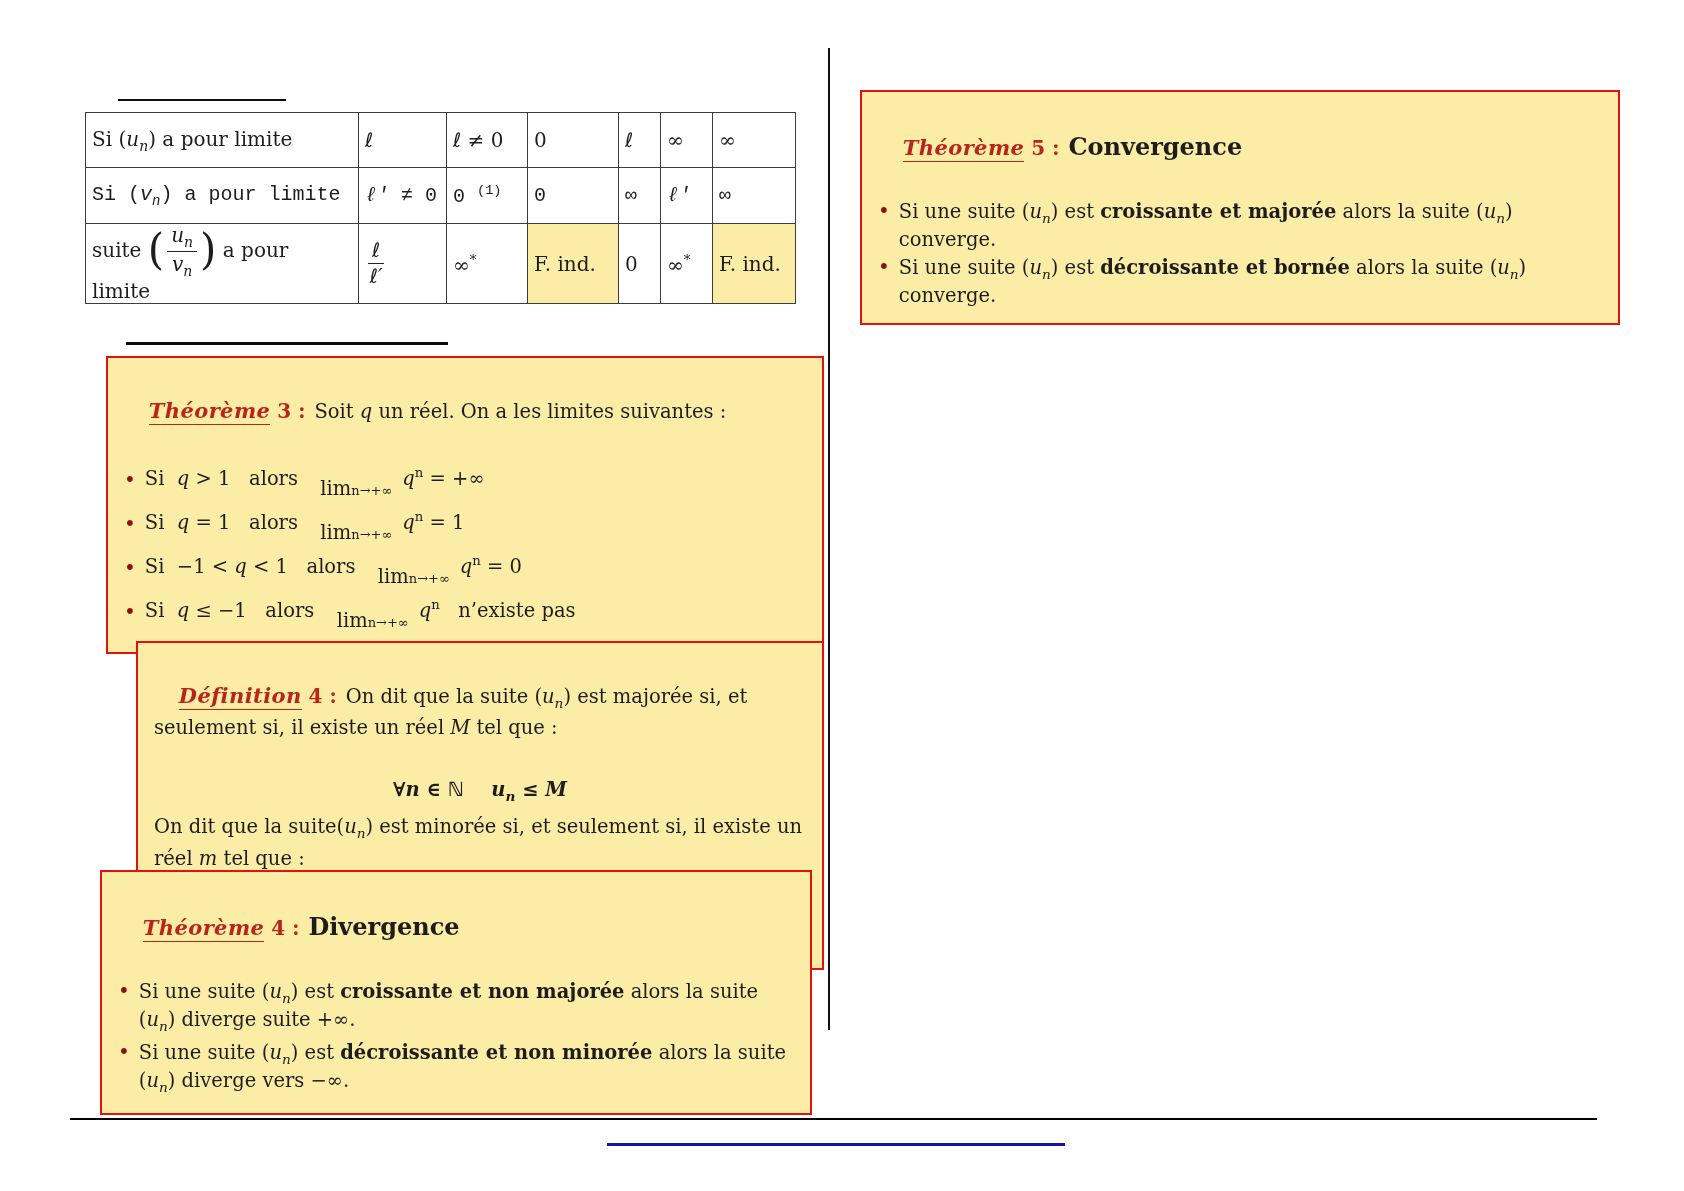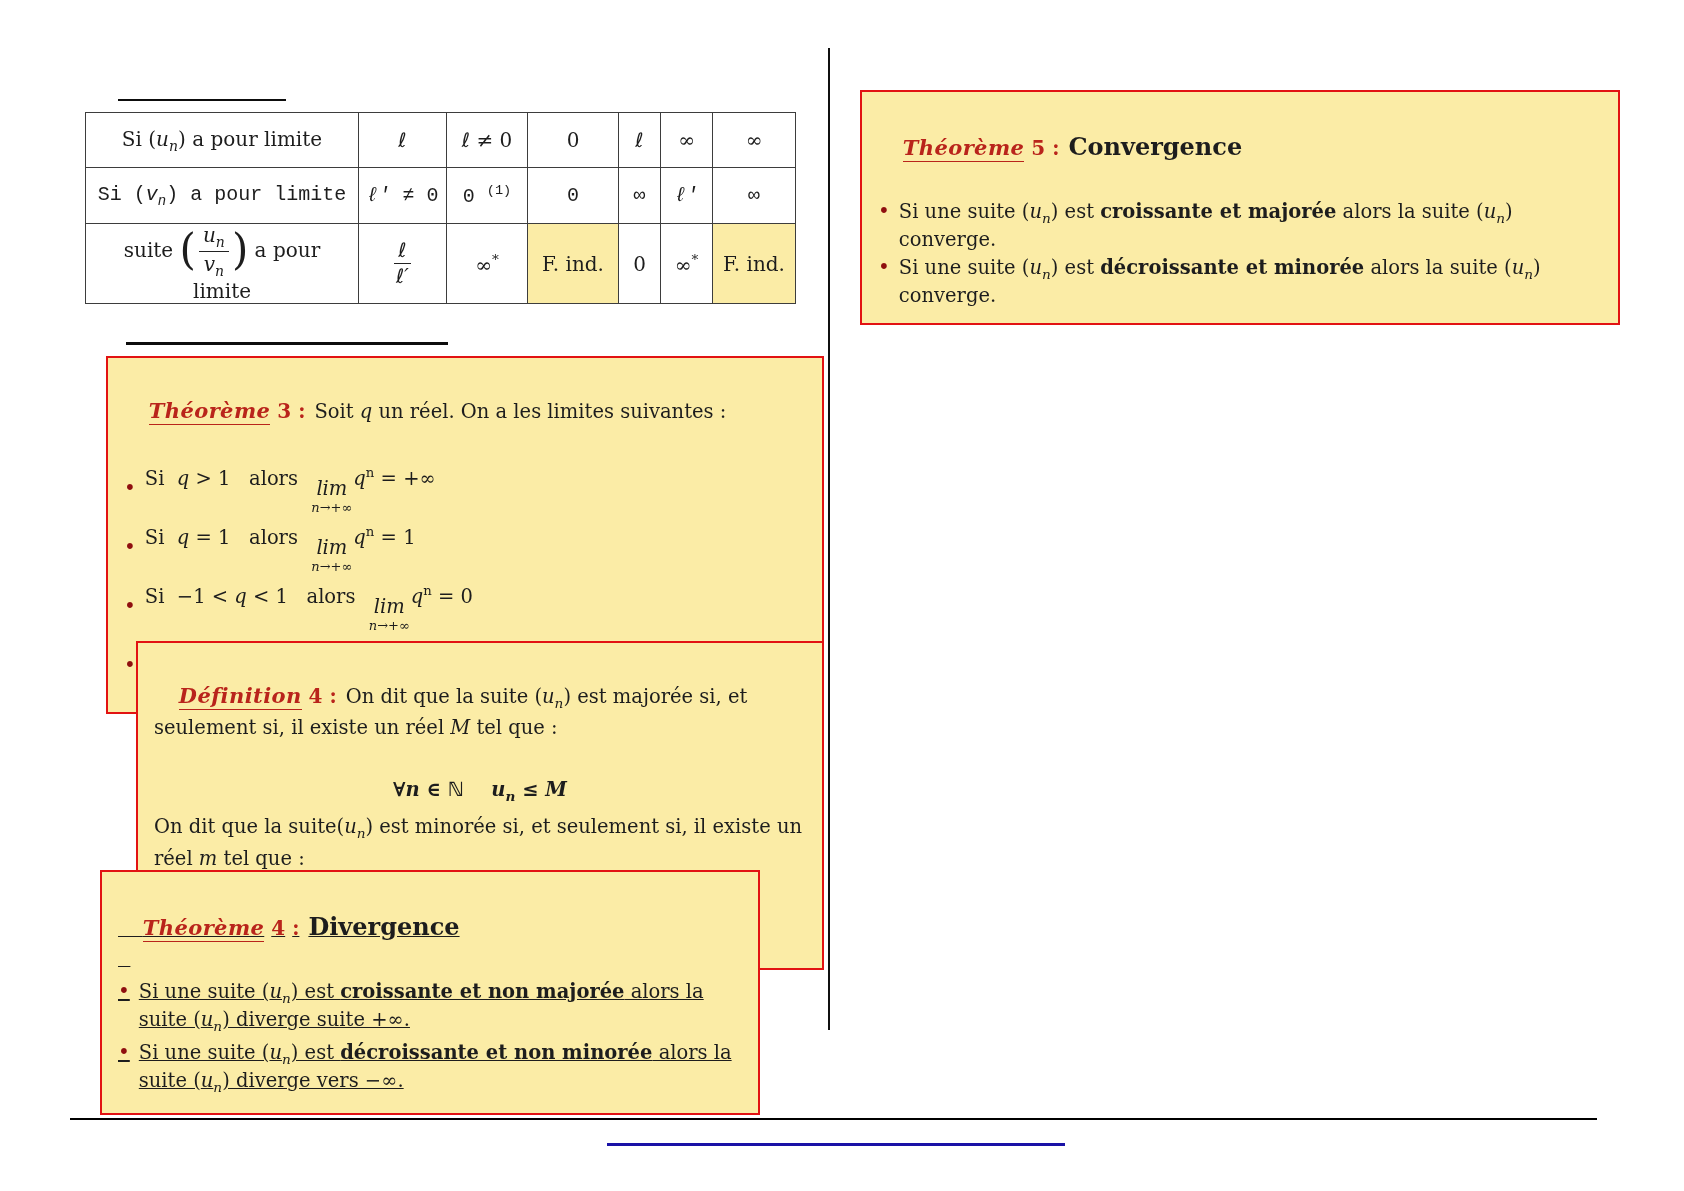--- a/index.html
+++ b/index.html
@@ -36,37 +36,37 @@
 
   .para{font-size:19.5px;line-height:1.5;margin:2px 0;}
   .formula{font-size:19.5px;text-align:center;margin:8px 0;white-space:pre-wrap;font-weight:bold;}
 
   
   .sg-i{font-style:italic;}
   .sg-b{font-weight:bold;}
   sub{font-size:70%;font-style:italic;}
   sup{font-size:68%;}
 
-  .lim{display:inline-flex;flex-direction:column;align-items:center;
-       line-height:1;vertical-align:-11px;margin:0 1px;font-style:italic;}
+  .lim{display:inline-flex;align-items:center;
+       line-height:1;vertical-align:-11px;margin:0 10px;}
   .lim-w{font-size:19.5px;}
   .lim-s{font-size:13px;margin-top:2px;}
 
   .frac{display:inline-flex;flex-direction:column;align-items:center;
         line-height:1.15;vertical-align:middle;margin:0 3px;}
   .frac .num{border-bottom:1.4px solid #222;padding:0 4px 1px 4px;}
   .frac .den{padding-top:1px;}
 
   .paren{font-size:42px;font-weight:normal;line-height:0;vertical-align:middle;
          position:relative;top:-2px;}
 
   
   table.limtable{border-collapse:collapse;table-layout:fixed;font-size:20px;}
   table.limtable td{
-    border:1.6px solid #3d3d3d;text-align:center;vertical-align:middle;
+    border:1.6px solid #3d3d3d;text-align:left;vertical-align:middle;
     padding:0 6px;background:#fff;
   }
   table.limtable td.hl{background:#fbeca6;}
   table.limtable tr:nth-child(1) td{height:54px;}
   table.limtable tr:nth-child(2) td{height:55px;font-family:Liberation Mono, monospace;}
   table.limtable tr:nth-child(3) td{height:64px;}
 </style>
 </head>
 <body>
 
@@ -128,21 +128,21 @@
 <div class="abs ybox" style="left:860px;top:90px;width:760px;">
   <p class="box-title">
     <span class="hand">Théorème</span><span class="hand-num">5</span><span class="hand-colon">:</span><span class="box-subtitle">Convergence</span>
   </p>
   <div class="bullet-row" style="margin:2px 0;">
     <span class="bullet-dot">•</span>
     <span><span class="sg-t">Si une suite (</span><span class="sg-i">u</span><sub>n</sub><span class="sg-t">) est </span><span class="sg-b">croissante et majorée</span><span class="sg-t"> alors la suite (</span><span class="sg-i">u</span><sub>n</sub><span class="sg-t">) converge.</span></span>
   </div>
   <div class="bullet-row" style="margin:2px 0;">
     <span class="bullet-dot">•</span>
-    <span><span class="sg-t">Si une suite (</span><span class="sg-i">u</span><sub>n</sub><span class="sg-t">) est </span><span class="sg-b">décroissante et minorée</span><span class="sg-t"> alors la suite (</span><span class="sg-i">u</span><sub>n</sub><span class="sg-t">) converge.</span></span>
+    <span><span class="sg-t">Si une suite (</span><span class="sg-i">u</span><sub>n</sub><span class="sg-t">) est </span><span class="sg-b">décroissante et bornée</span><span class="sg-t"> alors la suite (</span><span class="sg-i">u</span><sub>n</sub><span class="sg-t">) converge.</span></span>
   </div>
 </div>
 
 <div class="abs ybox" style="left:106px;top:356px;width:718px;min-height:208px;">
   <p class="box-title">
     <span class="hand">Théorème</span><span class="hand-num">3</span><span class="hand-colon">:</span><span><span class="sg-t">Soit </span><span class="sg-i">q</span><span class="sg-t"> un réel. On a les limites suivantes :</span></span>
   </p>
   <div class="bullet-row mathline">
     <span class="bullet-dot">•</span>
     <span><span class="sg-t">Si  </span><span class="sg-i">q</span><span class="sg-t"> &gt; 1   alors  </span><span class="lim"><span class="lim-w">lim</span><span class="lim-s">n→+∞</span></span><span class="sg-i">q</span><sup>n</sup><span class="sg-t"> = +∞</span></span>
@@ -164,21 +164,21 @@
 <div class="abs ybox" style="left:100px;top:641px;width:688px;min-height:210px;margin-left:36px;">
   <p class="box-title" style="margin-bottom:0;">
     <span class="hand">Définition</span><span class="hand-num">4</span><span class="hand-colon">:</span><span><span class="sg-t">On dit que la suite (</span><span class="sg-i">u</span><sub>n</sub><span class="sg-t">) est majorée si, et seulement si, il existe un réel </span><span class="sg-i">M</span><span class="sg-t"> tel que :</span></span>
   </p>
   <div class="formula"><span class="sg-t">∀</span><span class="sg-i">n</span><span class="sg-t"> ∈ ℕ    </span><span class="sg-i">u</span><sub>n</sub><span class="sg-t"> ≤ </span><span class="sg-i">M</span></div>
   <div class="para"><span class="sg-t">On dit que la suite(</span><span class="sg-i">u</span><sub>n</sub><span class="sg-t">) est minorée si, et seulement si, il existe un réel </span><span class="sg-i">m</span><span class="sg-t"> tel que :</span></div>
   <div class="formula" style="margin:14px 0 10px 0;"><span class="sg-t">∀</span><span class="sg-i">n</span><span class="sg-t"> ∈ ℕ    </span><span class="sg-i">u</span><sub>n</sub><span class="sg-t"> ≥ </span><span class="sg-i">m</span></div>
   <div class="para"><span class="sg-t">Si (</span><span class="sg-i">u</span><sub>n</sub><span class="sg-t">) est majorée et minorée, on dit que la suite est bornée.</span></div>
 </div>
 
-<div class="abs ybox" style="left:100px;top:870px;width:660px;min-height:148px;text-decoration:underline;">
+<div class="abs ybox" style="left:100px;top:870px;width:712px;min-height:148px;">
   <p class="box-title">
     <span class="hand">Théorème</span><span class="hand-num">4</span><span class="hand-colon">:</span><span class="box-subtitle">Divergence</span>
   </p>
   <div class="bullet-row">
     <span class="bullet-dot">•</span>
     <span><span class="sg-t">Si une suite (</span><span class="sg-i">u</span><sub>n</sub><span class="sg-t">) est </span><span class="sg-b">croissante et non majorée</span><span class="sg-t"> alors la suite (</span><span class="sg-i">u</span><sub>n</sub><span class="sg-t">) diverge suite +∞.</span></span>
   </div>
   <div class="bullet-row">
     <span class="bullet-dot">•</span>
     <span><span class="sg-t">Si une suite (</span><span class="sg-i">u</span><sub>n</sub><span class="sg-t">) est </span><span class="sg-b">décroissante et non minorée</span><span class="sg-t"> alors la suite (</span><span class="sg-i">u</span><sub>n</sub><span class="sg-t">) diverge vers −∞.</span></span>

